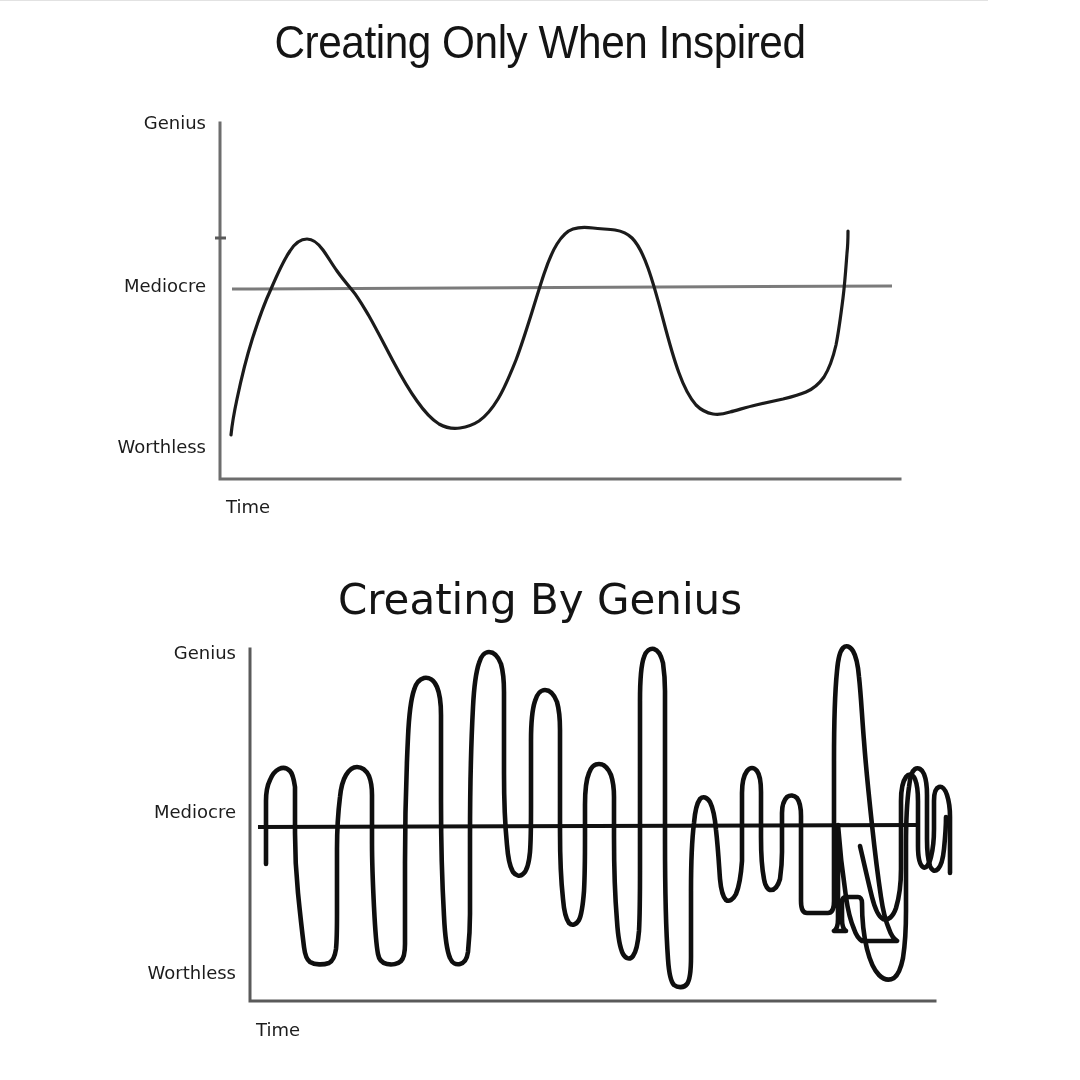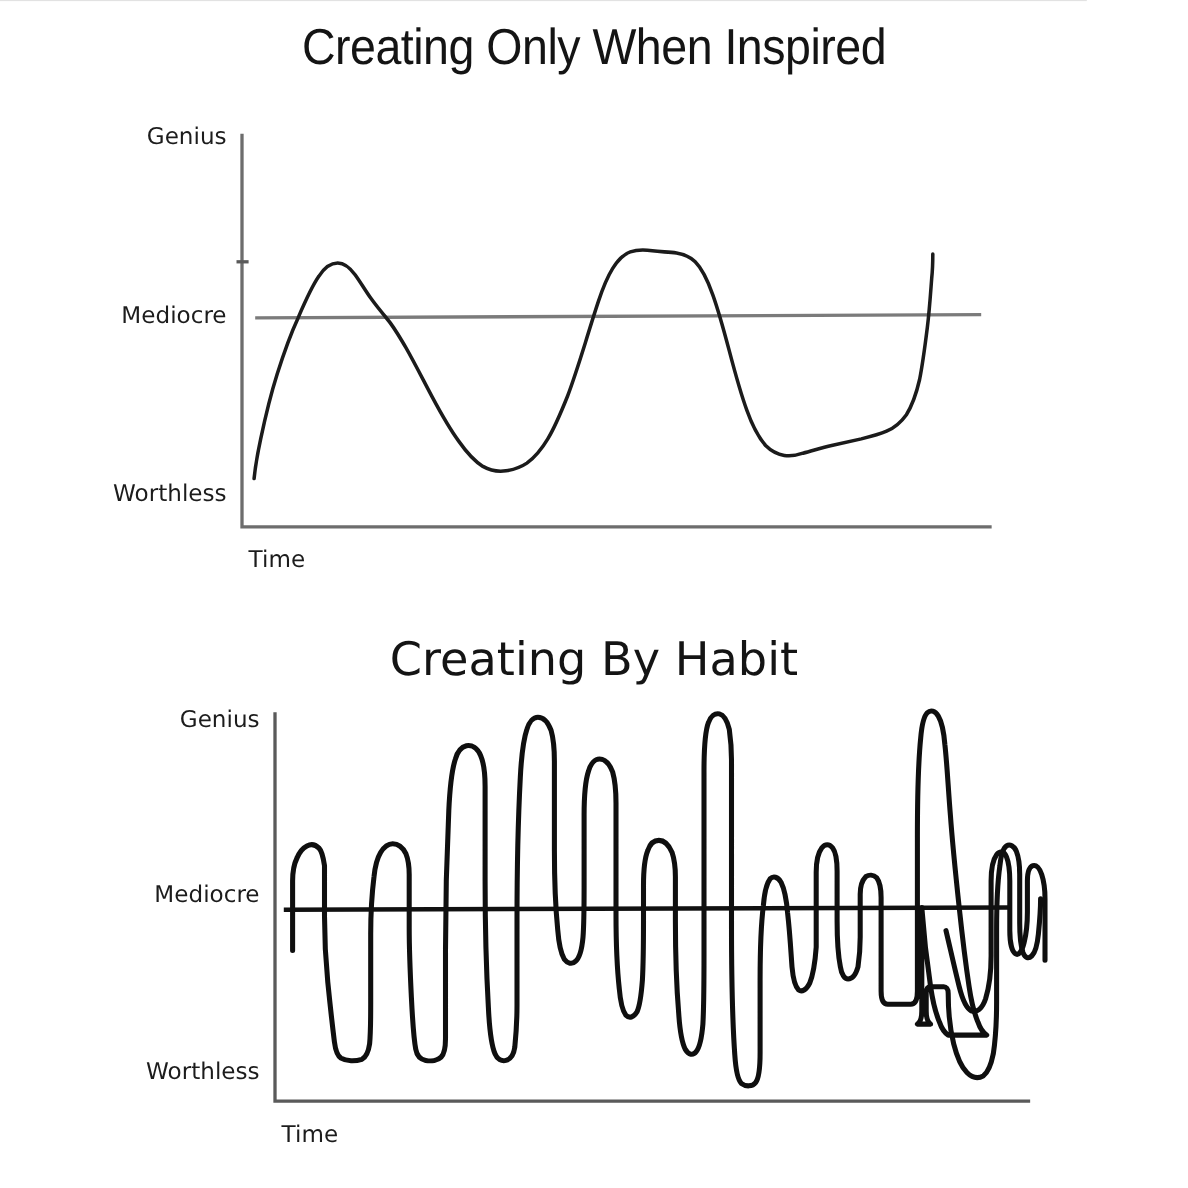--- a/index.html
+++ b/index.html
@@ -53,21 +53,21 @@
     right: 0;
     top: 578px;
     font-size: 42px;
     letter-spacing: 0px;
     font-family: "DejaVu Sans", sans-serif;
     font-weight: 400;
   }
 
   .axis-label {
     position: absolute;
-    font-size: 21px;
+    font-size: 18px;
     color: #1c1c1c;
     white-space: nowrap;
     line-height: 1;
     font-family: "DejaVu Sans", sans-serif;
   }
   .axis-label.right-al {
     text-align: right;
   }
 
   svg.plot {
@@ -130,21 +130,21 @@
 
   <div class="axis-label right-al" style="left: 20px; top: 113px; width: 186px;">Genius</div>
 
   <div class="axis-label right-al" style="left: 20px; top: 276px; width: 186px;">Mediocre</div>
 
   <div class="axis-label right-al" style="left: 20px; top: 437px; width: 186px;">Worthless</div>
 
   <div class="axis-label" style="left: 226px; top: 497px;">Time</div>
 
   <div class="panel" id="panel-habit">
-    <div class="chart-title" id="title-habit" style="top: 38px;">Creating By Habit</div>
+    <div class="chart-title" id="title-habit" style="top: 38px;">Creating By Genius</div>
   </div>
 
   <div class="axis-label right-al" style="left: 40px; top: 643px; width: 196px;">Genius</div>
 
   <div class="axis-label right-al" style="left: 40px; top: 802px; width: 196px;">Mediocre</div>
 
   <div class="axis-label right-al" style="left: 30px; top: 963px; width: 206px;">Worthless</div>
 
   <div class="axis-label" style="left: 256px; top: 1020px;">Time</div>
 

